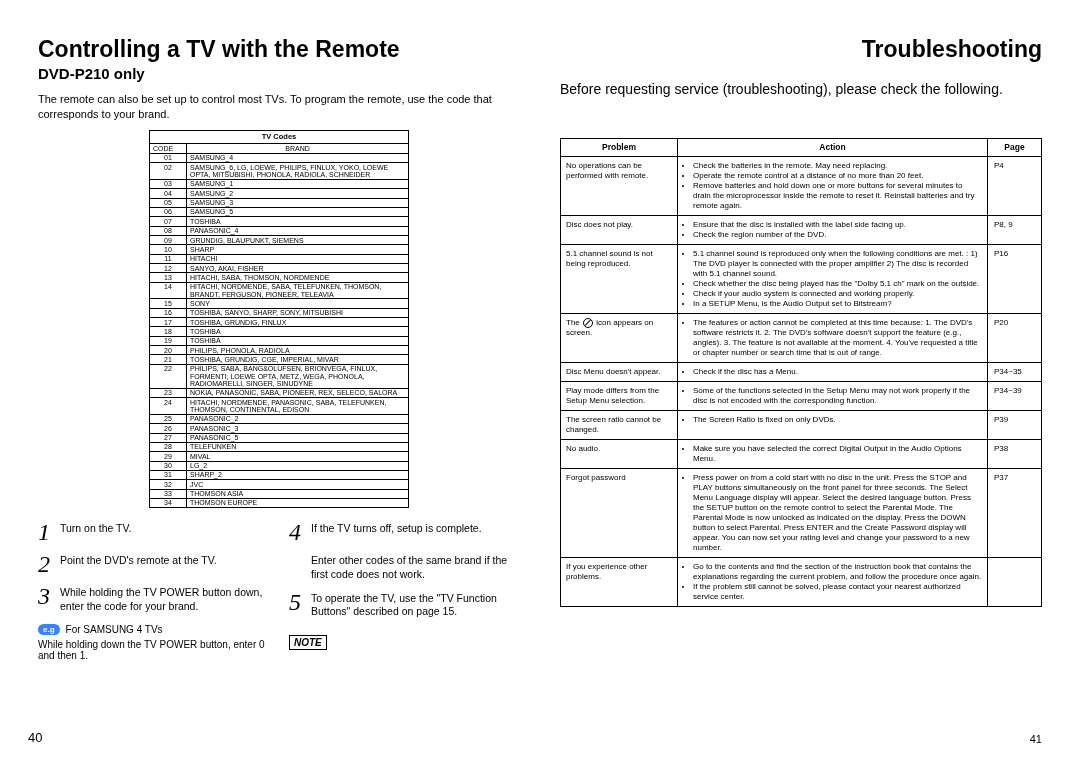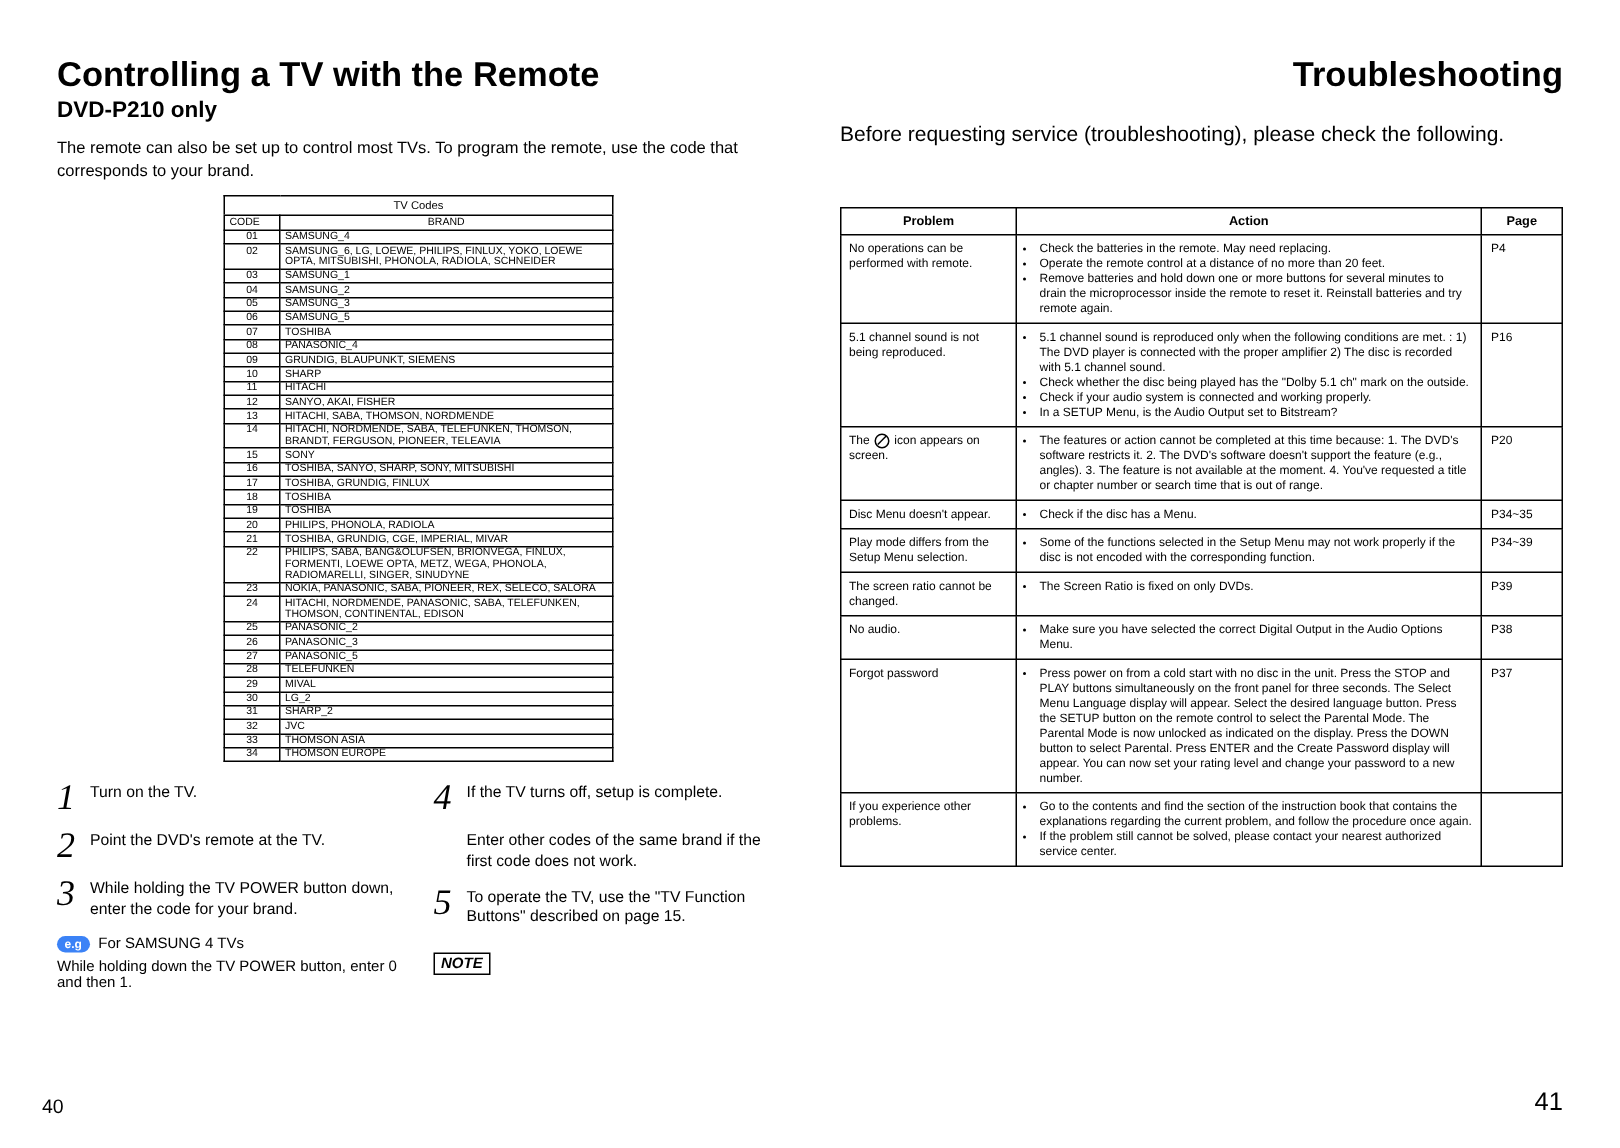--- a/index.html
+++ b/index.html
@@ -44,21 +44,21 @@
   }
   .tv-table {
     border-collapse: collapse;
     font-size: 7px;
     width: 260px;
     border: 1.5px solid #000;
     line-height: 1.05;
   }
   .tv-table th.title {
     text-align: center;
-    font-weight: normal;
+    font-weight: bold;
     font-size: 7.5px;
     border-bottom: 1px solid #000;
     padding: 2px 3px;
   }
   .tv-table th.code-hdr {
     width: 30px;
     border: 1px solid #000;
     padding: 1px 3px;
     text-align: left;
     font-weight: normal;
@@ -199,21 +199,21 @@
   .page-num-left {
     position: absolute;
     bottom: 20px;
     left: 28px;
     font-size: 13px;
   }
   .page-num-right {
     position: absolute;
     bottom: 20px;
     right: 38px;
-    font-size: 17px;
+    font-size: 11px;
     text-align: center;
   }
 </style>
 </head>
 <body>
 
 <div class="page-wrapper">
   <div class="left-page">
     <h1 class="left-title">Controlling a TV with the Remote</h1>
     <div class="left-subtitle">DVD-P210 only</div>
@@ -426,20 +426,30 @@
             <td>
               <ul>
                 <li>Check the batteries in the remote. May need replacing.</li>
                 <li>Operate the remote control at a distance of no more than 20 feet.</li>
                 <li>Remove batteries and hold down one or more buttons for several minutes to drain the microprocessor inside the remote to reset it. Reinstall batteries and try remote again.</li>
               </ul>
             </td>
             <td class="page">P4</td>
           </tr>
           <tr>
+            <td class="prob">Disc does not play.</td>
+            <td>
+              <ul>
+                <li>Ensure that the disc is installed with the label side facing up.</li>
+                <li>Check the region number of the DVD.</li>
+              </ul>
+            </td>
+            <td class="page">P8, 9</td>
+          </tr>
+          <tr>
             <td class="prob">5.1 channel sound is not being reproduced.</td>
             <td>
               <ul>
                 <li>5.1 channel sound is reproduced only when the following conditions are met. : 1) The DVD player is connected with the proper amplifier 2) The disc is recorded with 5.1 channel sound.</li>
                 <li>Check whether the disc being played has the "Dolby 5.1 ch" mark on the outside.</li>
                 <li>Check if your audio system is connected and working properly.</li>
                 <li>In a SETUP Menu, is the Audio Output set to Bitstream?</li>
               </ul>
             </td>
             <td class="page">P16</td>

